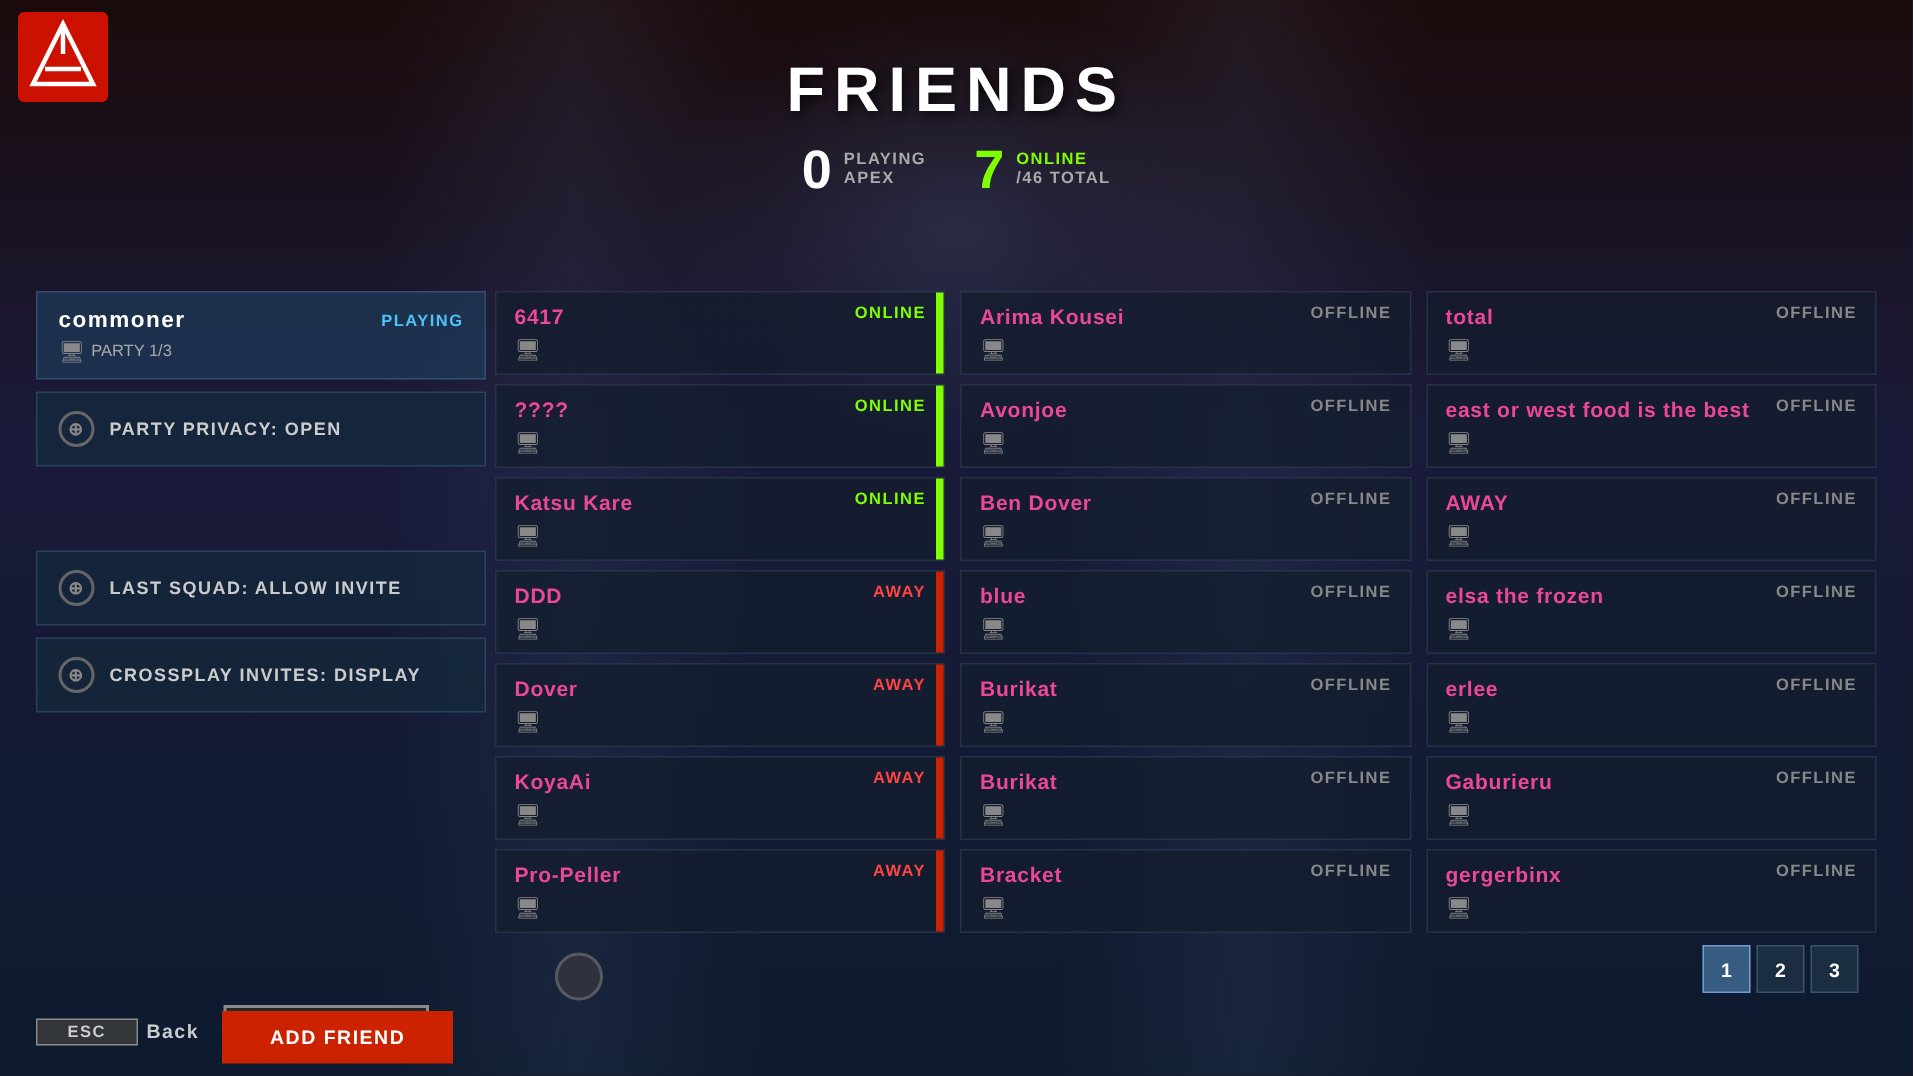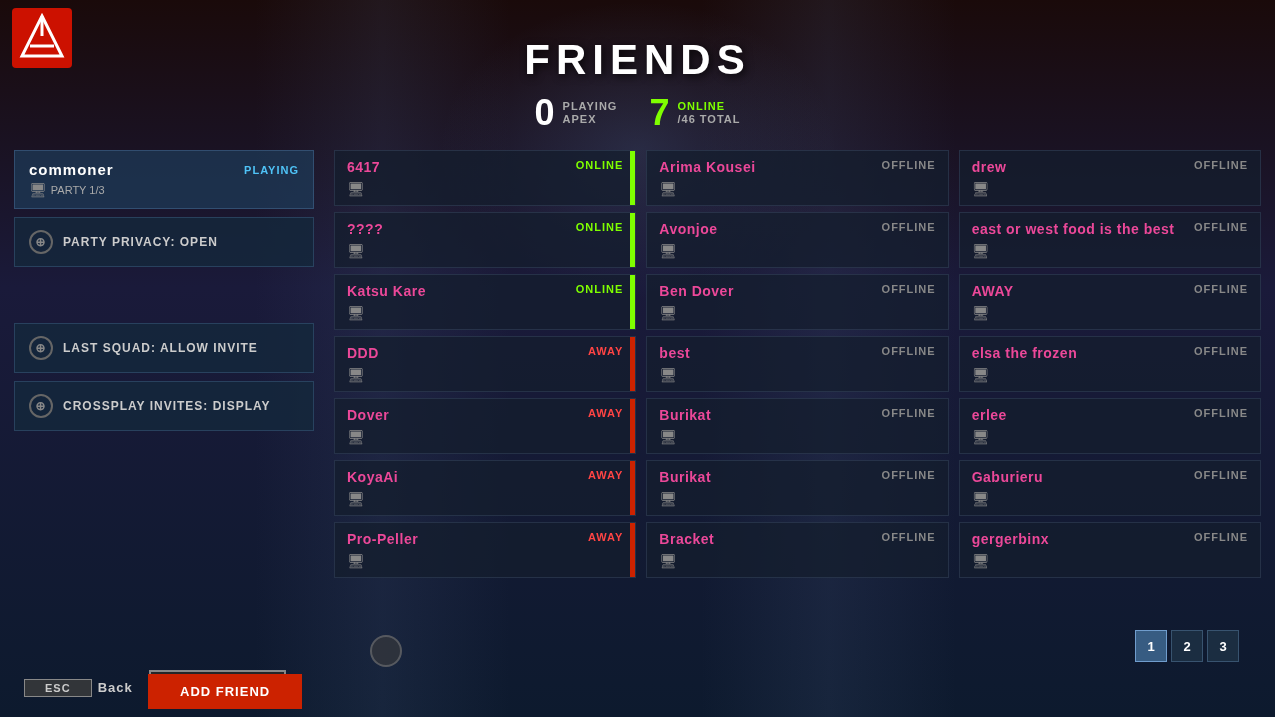--- a/index.html
+++ b/index.html
@@ -104,23 +104,24 @@
       text-transform: uppercase;
       line-height: 1.2;
     }
 
     .stat-label .online-label { color: #7fff00; }
 
     
     .main-layout {
       display: flex;
       width: 100%;
-      padding: 0 14px;
-      gap: 20px;
+      padding: 0 24px;
+      gap: 6px;
       flex: 1;
+      margin-top: 44px;
     }
 
     
     .left-panel {
       width: 300px;
       display: flex;
       flex-direction: column;
       gap: 8px;
     }
 
@@ -496,21 +497,21 @@
           <div class="friend-card">
             <div class="friend-card-left">
               <span class="friend-name">Ben Dover</span>
               <span class="friend-icon">🖥</span>
             </div>
             <span class="friend-status status-offline">OFFLINE</span>
             <div class="friend-card-bar bar-offline"></div>
           </div>
           <div class="friend-card">
             <div class="friend-card-left">
-              <span class="friend-name">best</span>
+              <span class="friend-name">blue</span>
               <span class="friend-icon">🖥</span>
             </div>
             <span class="friend-status status-offline">OFFLINE</span>
             <div class="friend-card-bar bar-offline"></div>
           </div>
           <div class="friend-card">
             <div class="friend-card-left">
               <span class="friend-name">Burikat</span>
               <span class="friend-icon">🖥</span>
             </div>
@@ -531,21 +532,21 @@
               <span class="friend-icon">🖥</span>
             </div>
             <span class="friend-status status-offline">OFFLINE</span>
             <div class="friend-card-bar bar-offline"></div>
           </div>
         </div>
 
       <div class="friends-column" id="col3">
       <div class="friend-card">
             <div class="friend-card-left">
-              <span class="friend-name">drew</span>
+              <span class="friend-name">total</span>
               <span class="friend-icon">🖥</span>
             </div>
             <span class="friend-status status-offline">OFFLINE</span>
             <div class="friend-card-bar bar-offline"></div>
           </div>
           <div class="friend-card">
             <div class="friend-card-left">
               <span class="friend-name">east or west food is the best</span>
               <span class="friend-icon">🖥</span>
             </div>

